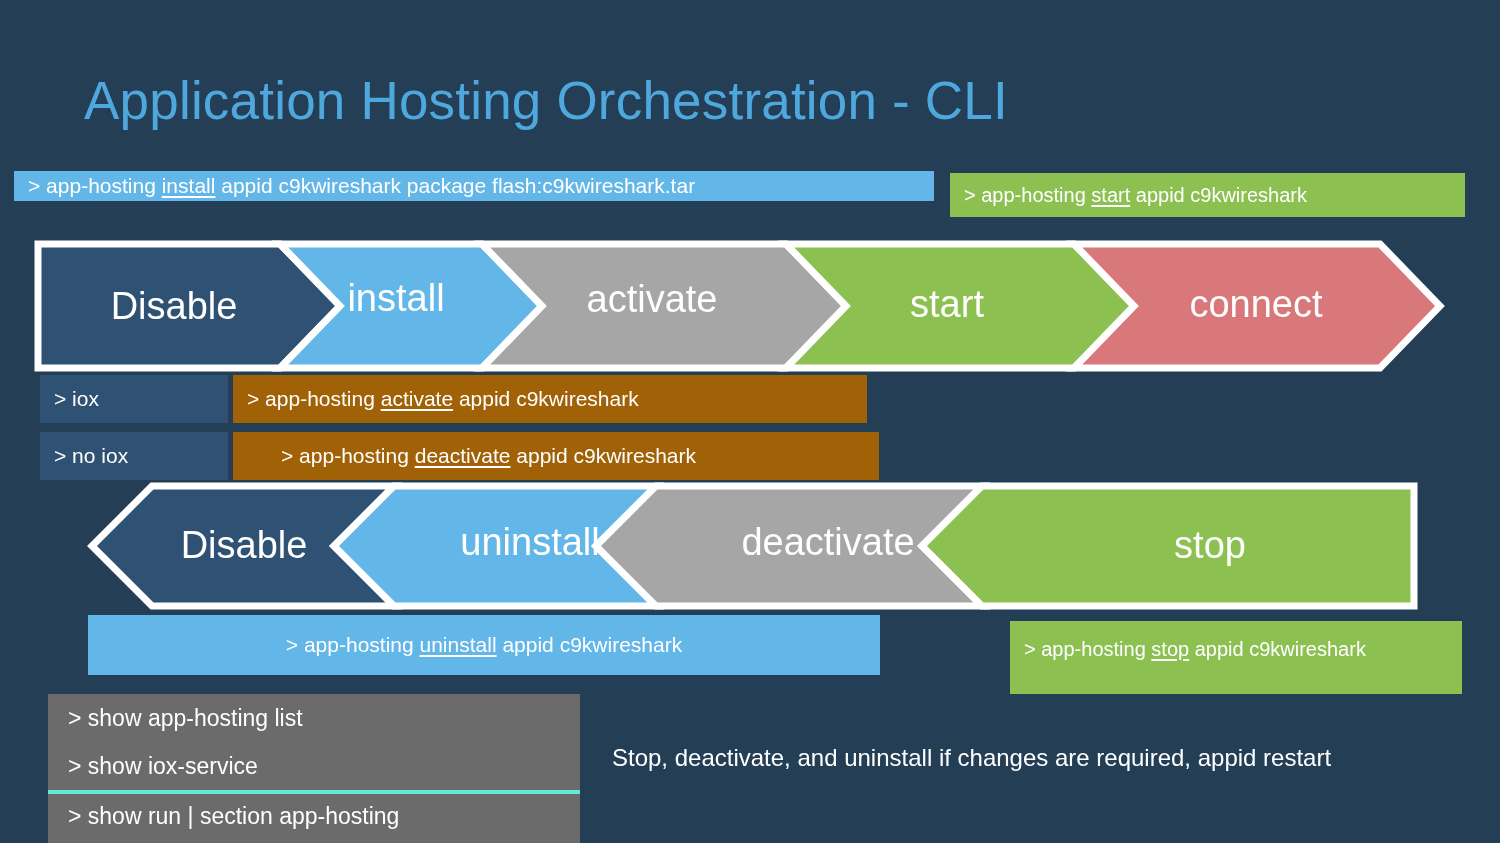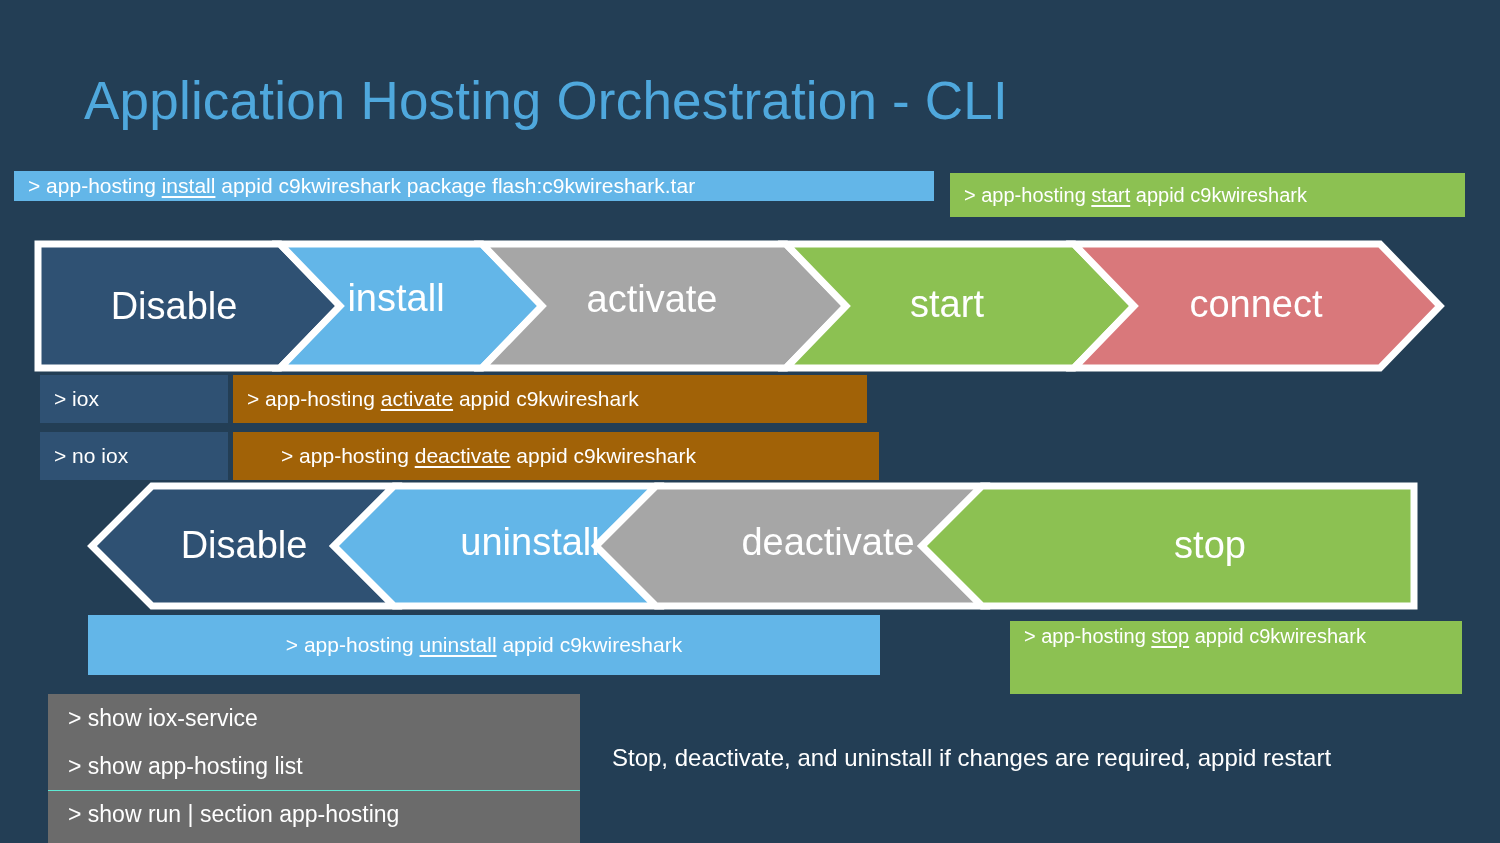--- a/index.html
+++ b/index.html
@@ -41,21 +41,21 @@
     position: absolute;
     box-sizing: border-box;
     color: #ffffff;
     font-size: 21px;
     line-height: 1.25;
     display: flex;
     align-items: center;
     padding: 4px 14px;
     white-space: nowrap;
   }
-  .cmd.wrap { white-space: normal; align-items: flex-start; padding-top: 3px; }
+  .cmd.wrap { white-space: normal; align-items: flex-start; padding-top: 16px; }
   .cmd u { text-decoration: underline; text-underline-offset: 3px; }
 
   .c-blue   { background: #63b6e8; }
   .c-green  { background: #8cc152; }
   .c-gray   { background: #a16207; }
   .c-navy   { background: #2f5173; }
   .c-red    { background: #d9787b; }
 
   
   #cmd-install   { left: 14px;   top: 171px; width: 920px;  height: 30px; }
@@ -81,21 +81,21 @@
   }
   .show-row {
     height: 48px;
     display: flex;
     align-items: center;
     padding-left: 20px;
     color: #ffffff;
     font-size: 23px;
     box-sizing: border-box;
   }
-  .show-row.divider { border-top: 1px solid #5eead4; }
+  .show-row.divider { border-top: 4px solid #5eead4; }
 
   
   #notes {
     position: absolute;
     left: 612px;
     top: 740px;
     width: 880px;
     color: #ffffff;
     font-size: 24px;
     line-height: 1.52;
@@ -205,24 +205,24 @@
   </div>
 
   <div class="cmd c-green wrap" id="cmd-stop">
     <span>
       <span>&gt;</span><span>&nbsp;</span><span>app-hosting </span><u>stop</u><span> appid c9kwireshark</span>
     </span>
   </div>
 
   <div id="show-block">
     <div class="show-row">
-      <span>&gt; show iox-service</span>
+      <span>&gt; show app-hosting list</span>
     </div>
     <div class="show-row">
-      <span>&gt; show app-hosting list</span>
+      <span>&gt; show iox-service</span>
     </div>
     <div class="show-row divider">
       <span>&gt; show run | section app-hosting</span>
     </div>
   </div>
 
   <div id="notes">
     <div>Stop, deactivate, and uninstall if changes are required, appid restart</div>
   </div>
 

